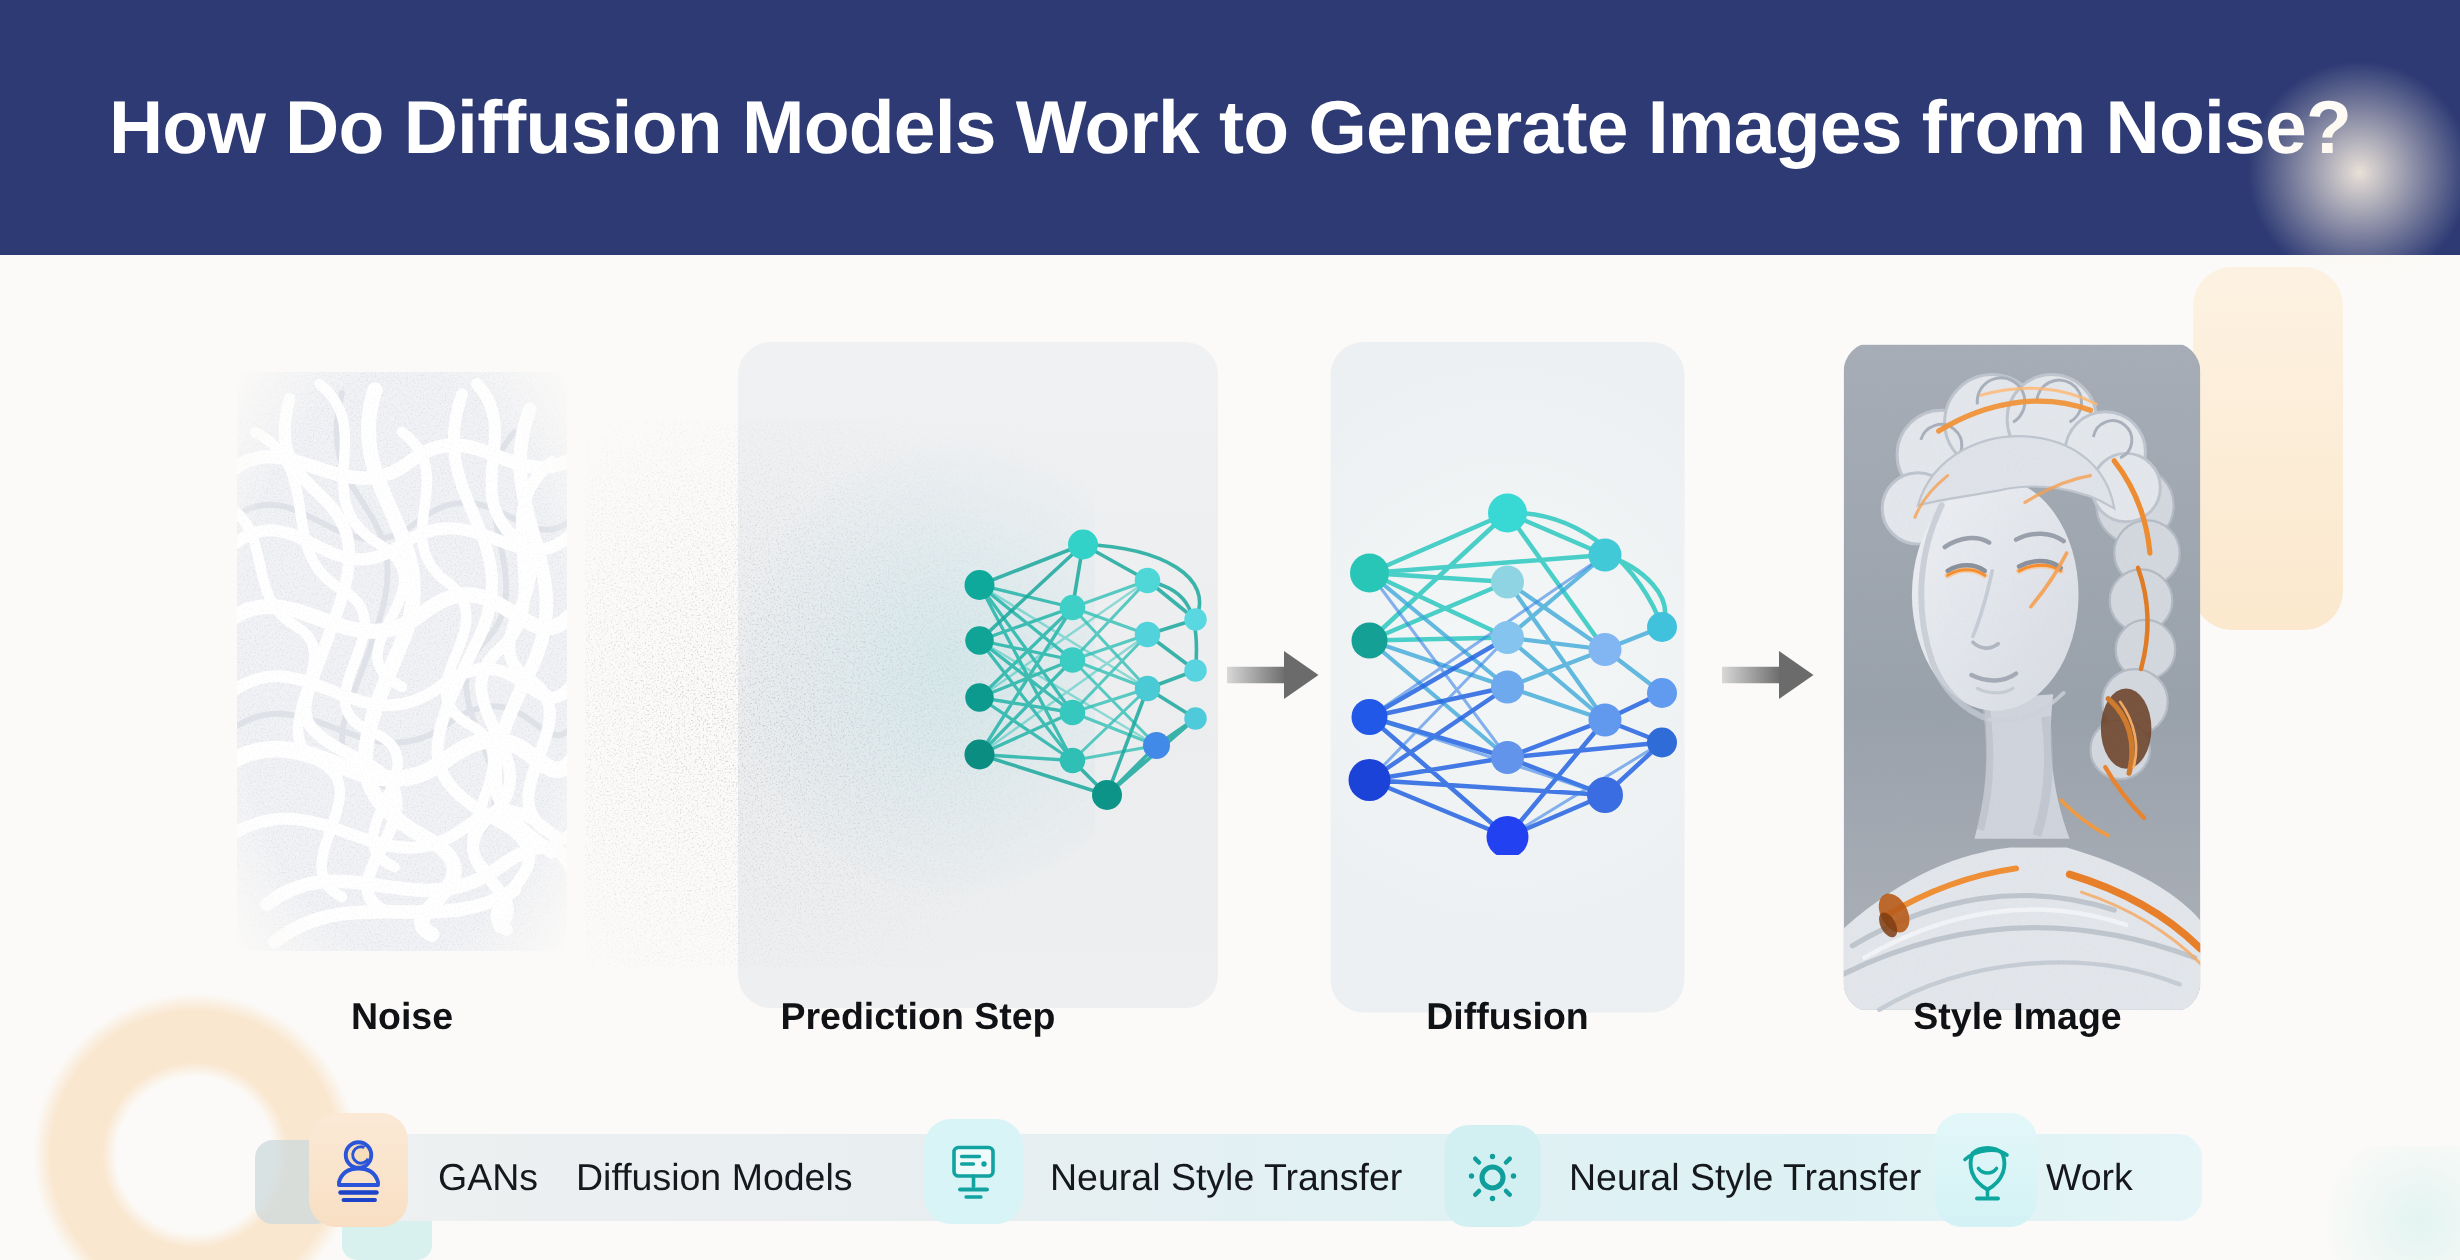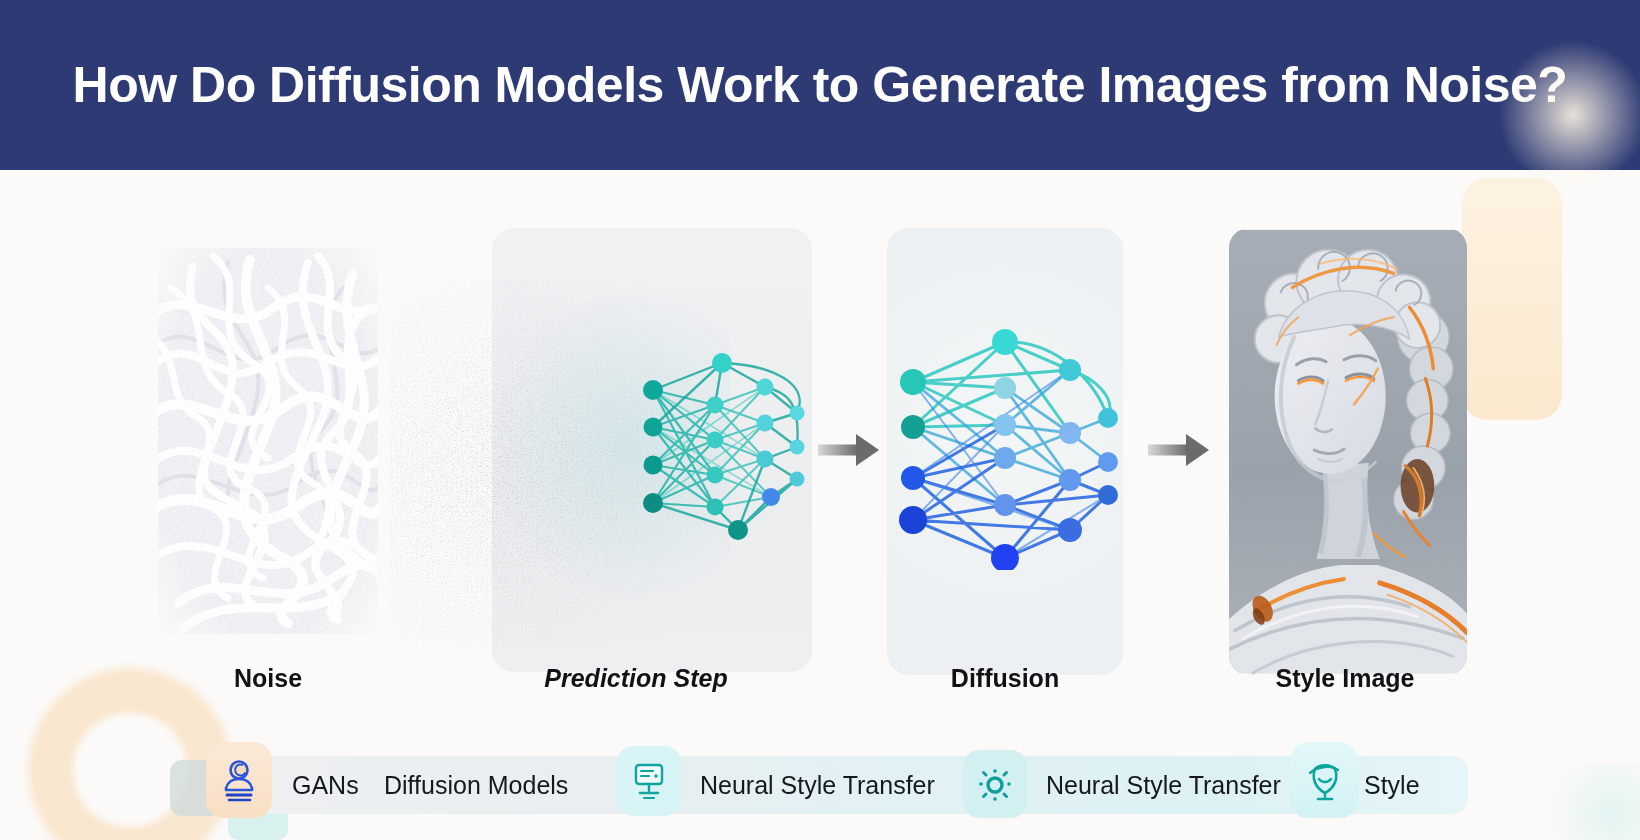--- a/index.html
+++ b/index.html
@@ -37,21 +37,21 @@
   .net2 { position:absolute; left:625px; top:335px; width:185px; height:215px; }
   .net3 { position:absolute; left:895px; top:320px; width:228px; height:250px; }
 
   .arrow { position:absolute; width:62px; height:34px; }
   .arrow-1 { left:818px; top:433px; }
   .arrow-2 { left:1148px; top:433px; }
 
   
   .stage-label { position:absolute; top:664px; transform:translateX(-50%);
     font-size:25px; font-weight:600; color:#101216; white-space:nowrap; }
-  .sl-0 { left:268px; } .sl-1 { left:636px;font-style:italic; } .sl-2 { left:1005px; } .sl-3 { left:1345px; }
+  .sl-0 { left:268px; } .sl-1 { left:612px; } .sl-2 { left:1005px; } .sl-3 { left:1345px; }
 
   
   .legend-strip { position:absolute; left:232px; top:756px; width:1236px; height:58px; border-radius:16px;
     background:linear-gradient(90deg,#eef0f1 0%,#e9eef0 28%,#e1f1f4 55%,#ddf1f4 80%,#e6f5f7 100%); }
   .tile { position:absolute; border-radius:18px; display:flex; align-items:center; justify-content:center; }
   .tile-ghost { left:170px; top:760px; width:52px; height:56px; border-radius:12px; background:#cdd9dc; opacity:.75; }
   .tile-gans { left:206px; top:742px; width:66px; height:76px; background:linear-gradient(180deg,#fbe9d6,#f8dfc3); }
   .tile-nst1 { left:616px; top:746px; width:66px; height:70px; background:#d9f4f6; }
   .tile-nst2 { left:963px; top:750px; width:64px; height:68px; border-radius:16px; background:#d2f0f2; }
   .tile-vaes { left:1290px; top:742px; width:68px; height:76px; background:linear-gradient(180deg,#e3f7f9,#d3f2f5); }
@@ -408,15 +408,15 @@
 
   <div class="tile tile-vaes">
     <svg width="44" height="46" viewBox="0 0 44 46">
       <path d="M13,12 C18,7 28,7 33,12 C36,20 34,30 23,36 C12,30 10,20 13,12 Z" fill="none" stroke="#0da69e" stroke-width="2.6" stroke-linejoin="round"></path>
       <path d="M8,16 C16,9 30,8 36,13" fill="none" stroke="#0da69e" stroke-width="2.4" stroke-linecap="round"></path>
       <path d="M17,22 C20,26 26,26 29,22" fill="none" stroke="#0da69e" stroke-width="2.4" stroke-linecap="round"></path>
       <path d="M23,36 V40" stroke="#0da69e" stroke-width="2.4" stroke-linecap="round"></path>
       <path d="M16,42 H30" stroke="#0da69e" stroke-width="2.6" stroke-linecap="round"></path>
     </svg>
   </div>
-  <div class="legend-label ll-vaes">Style</div>
+  <div class="legend-label ll-vaes">Work</div>
 
 </div>
 
 </body></html>

